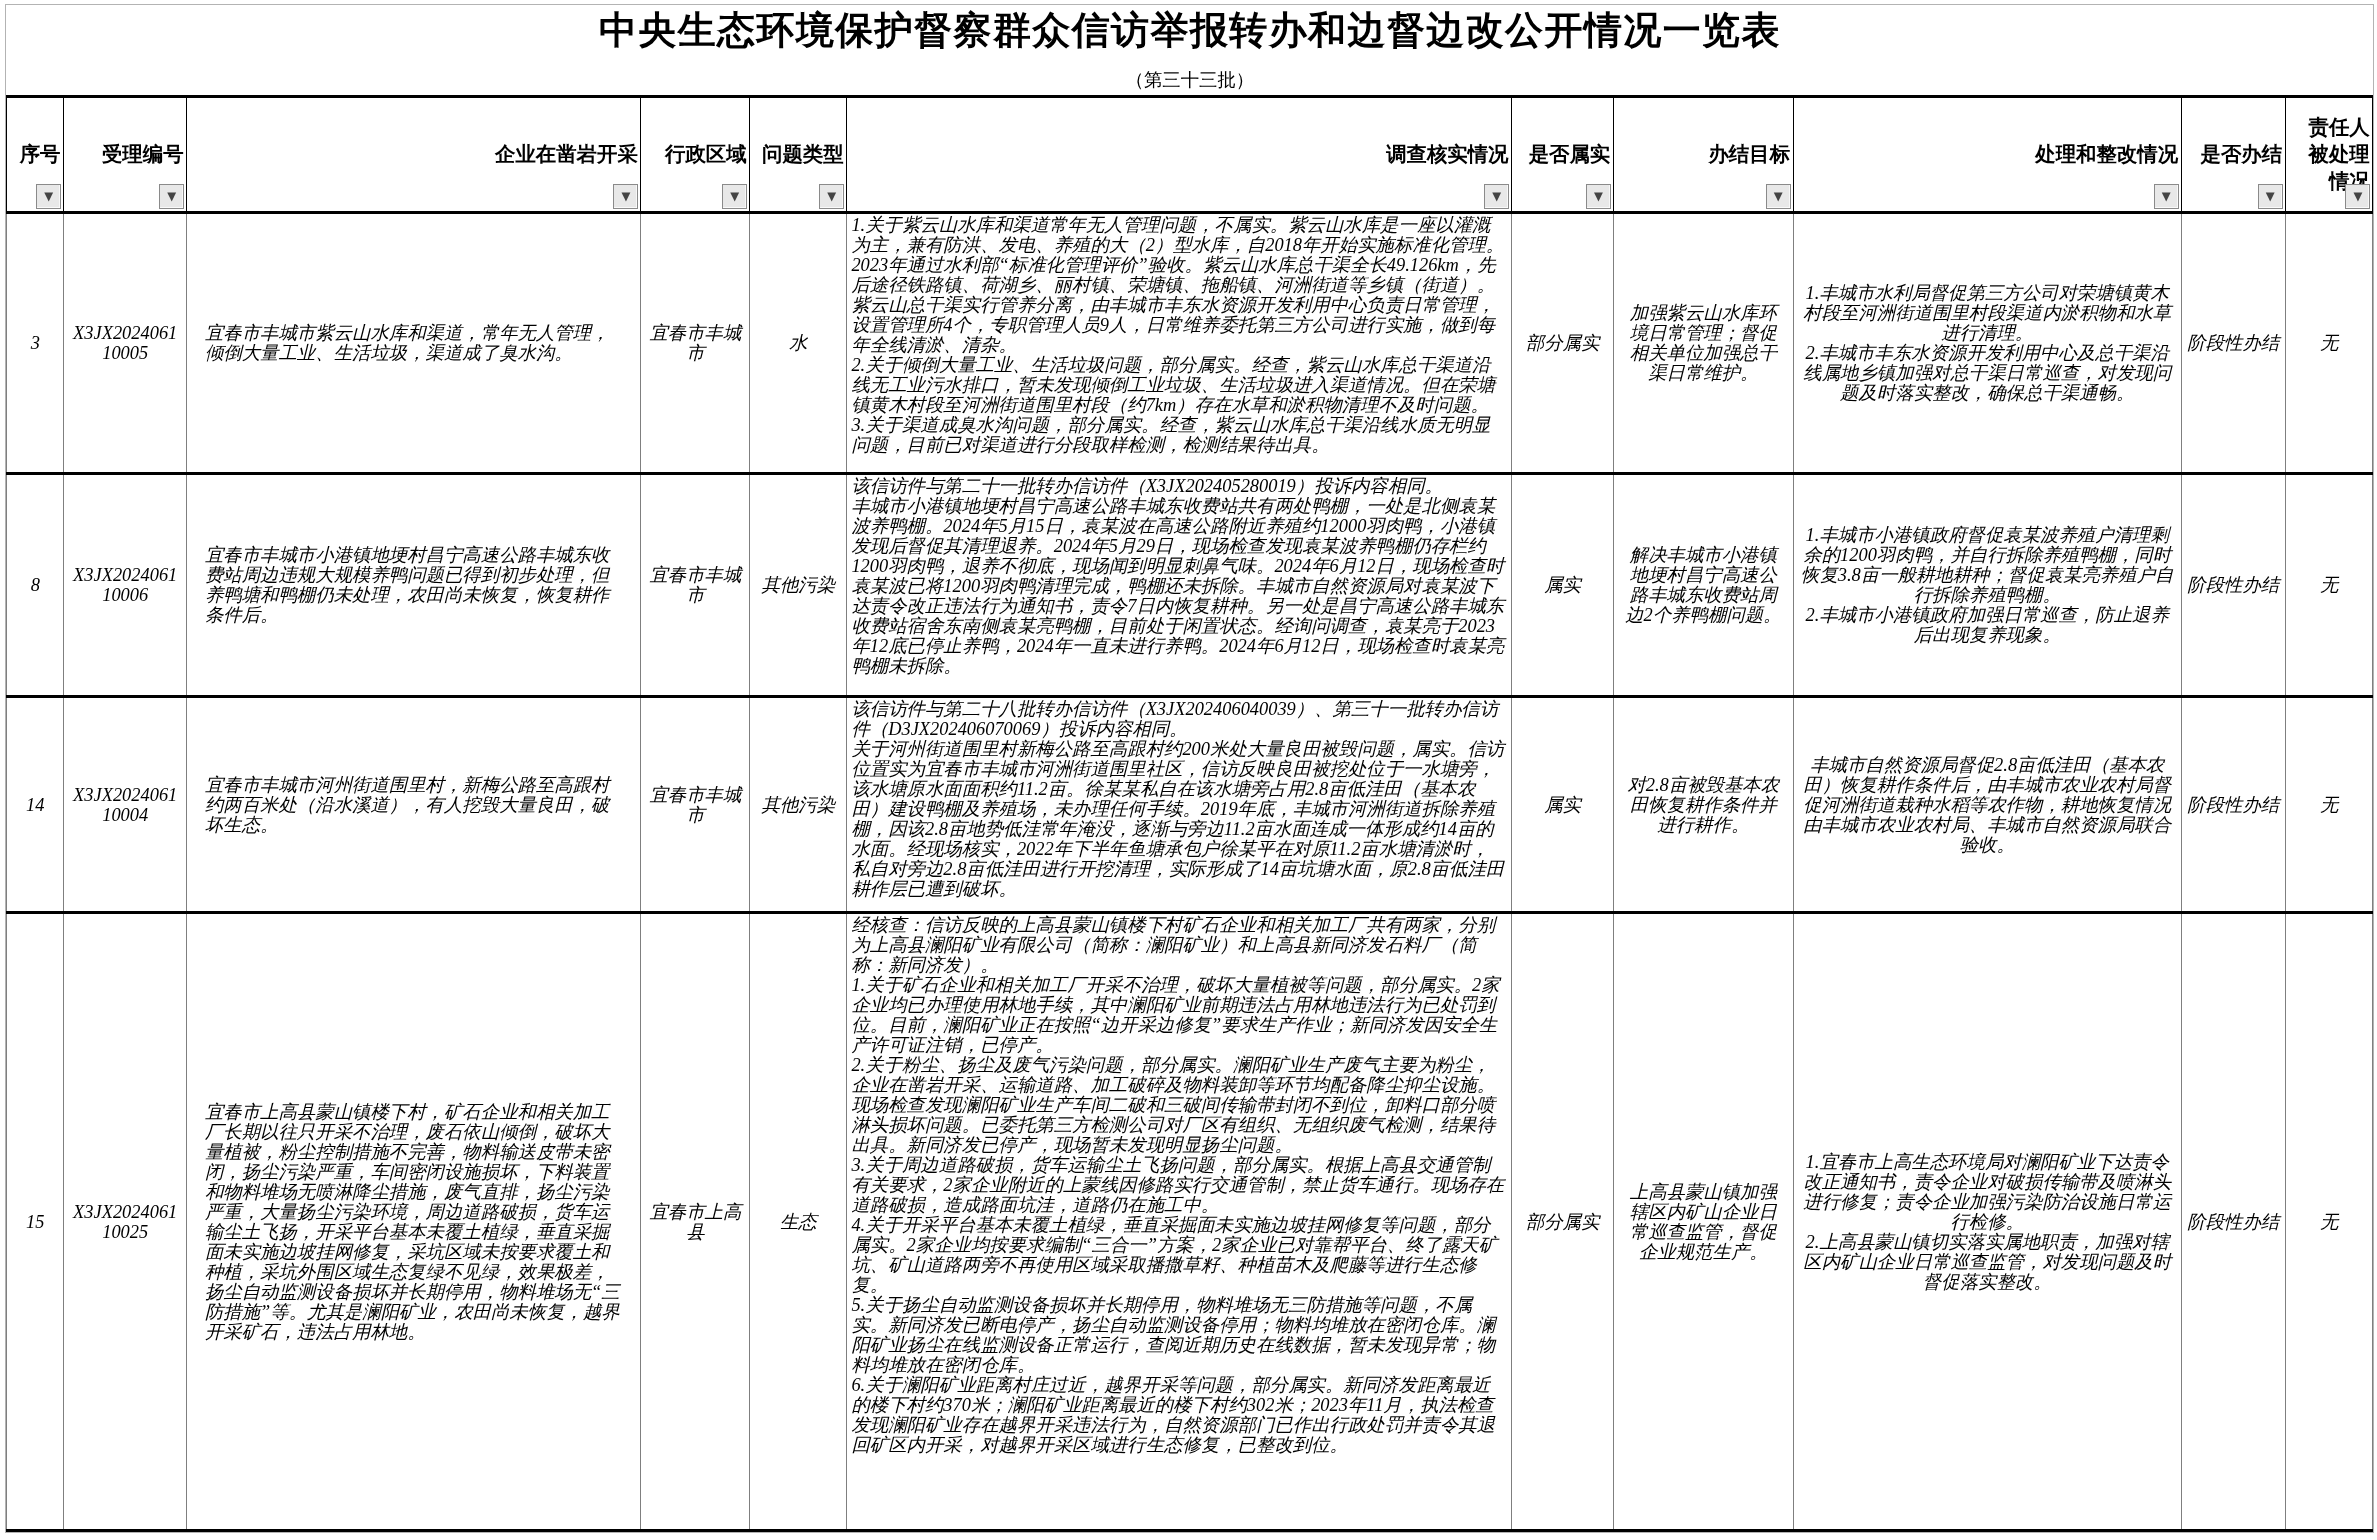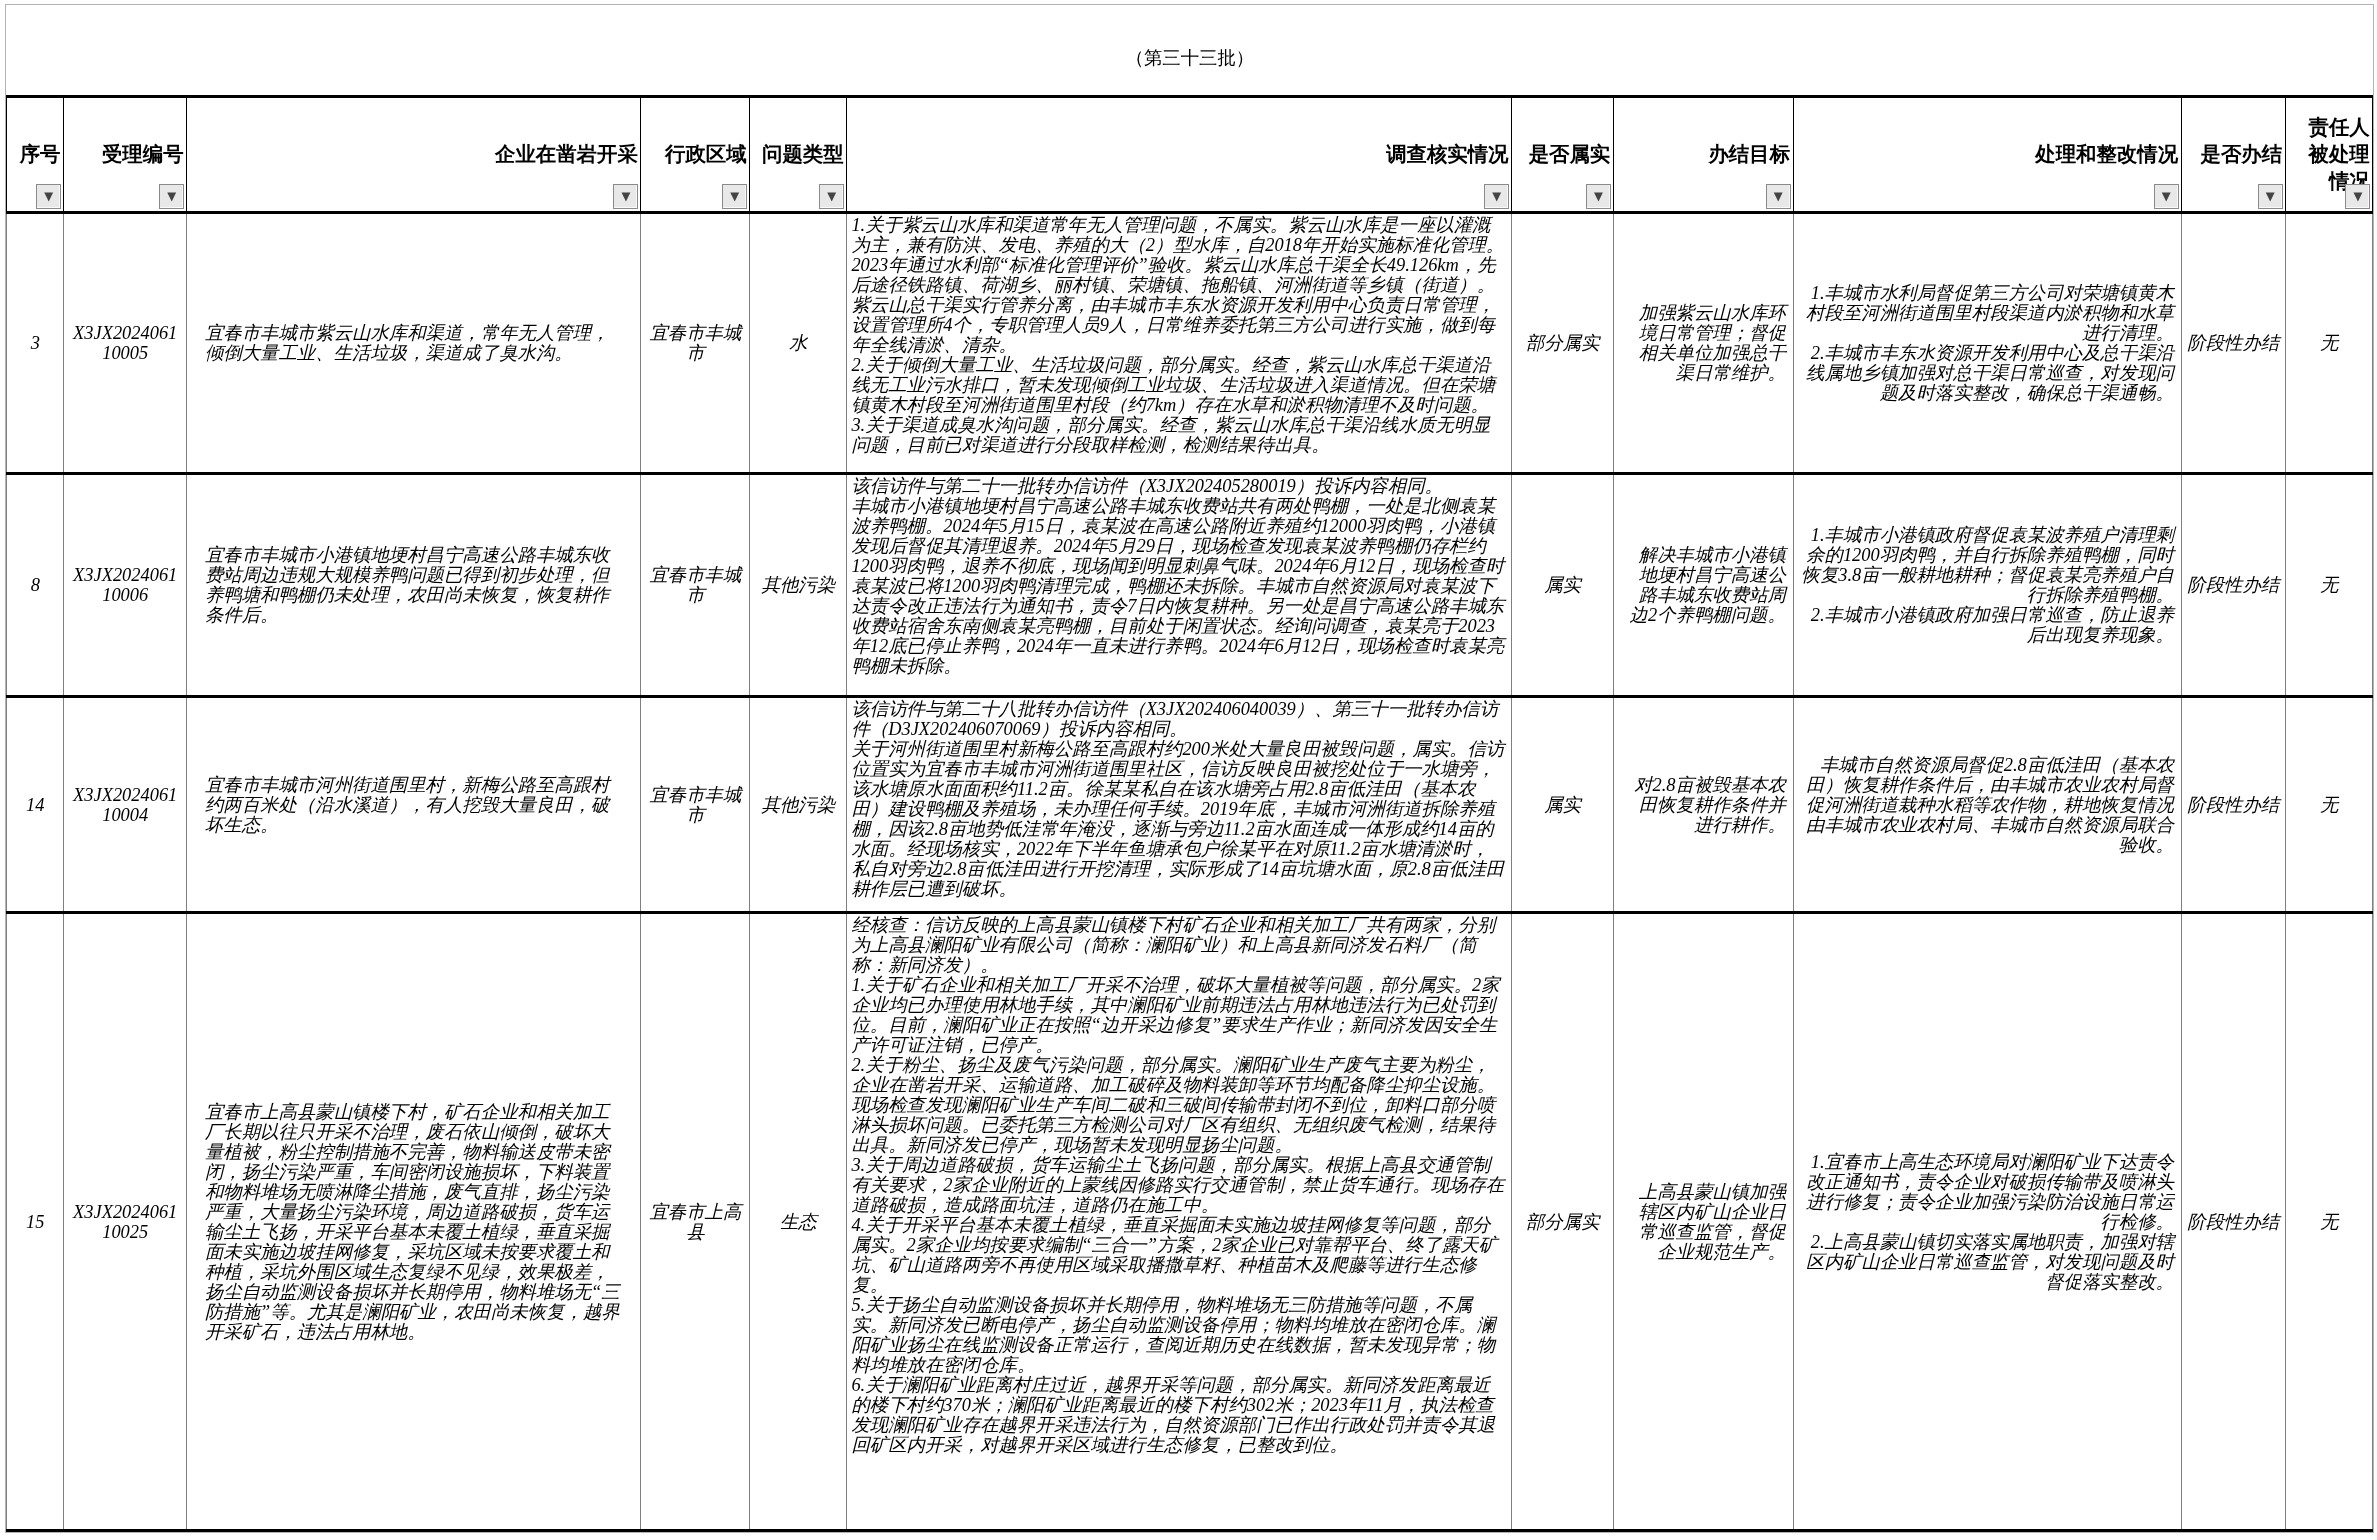--- a/index.html
+++ b/index.html
@@ -9,34 +9,35 @@
   .main-title{font-family:"Liberation Sans",sans-serif;font-weight:bold;font-size:38px;line-height:45px;letter-spacing:1.4px;}
   .sub-title{font-size:18.4px;line-height:23px;margin-top:16px;}
   table{border-collapse:collapse;table-layout:fixed;width:100%;}
   th,td{border:1.4px solid #7f7f7f;overflow:hidden;}
   thead th{border-top:3.4px solid #000;border-bottom:3.4px solid #000;border-left:1.4px solid #000;border-right:1.4px solid #000;
     position:relative;font-family:"Liberation Sans",sans-serif;font-weight:bold;font-size:20.4px;line-height:27px;
     text-align:right;vertical-align:middle;background:#fff;padding:2.7px;}
   tbody tr{border-bottom:3.4px solid #000;}
   tbody td{font-size:18.4px;line-height:20px;vertical-align:middle;text-align:center;padding:1.4px 4.1px;font-style:italic;}
   td.c-verify{text-align:left;vertical-align:top;white-space:pre-wrap;padding:1.4px 5.4px 1.4px 4.1px;}
-  td.c-goal,td.c-fix{text-align:right;white-space:pre-wrap;padding:1.4px 6.8px;}
+  td.c-goal,td.c-fix{text-align:center;white-space:pre-wrap;padding:1.4px 6.8px;}
   td.c-problem{text-align:left;padding:1.4px 17.7px;}
   td.c-no{word-break:break-all;padding:1.4px 6.8px;}
   tr.hdr{height:116px;}
   tr.r1{height:261px;} tr.r2{height:223px;} tr.r3{height:216px;} tr.r4{height:618px;}
   .flt{position:absolute;right:2px;bottom:2px;width:23px;height:23px;background:#e8e8e8;
     border:0.7px solid #8a8a8a;box-shadow:inset -0.7px -0.7px 0 #fff;display:flex;align-items:center;justify-content:center;
     font-family:"DejaVu Sans",sans-serif;font-size:11.6px;color:#444;cursor:pointer;}
 </style>
 </head>
 <body>
 
 <div class="sheet">
   <div class="title-block">
+    <div class="main-title">中央生态环境保护督察群众信访举报转办和边督边改公开情况一览表</div>
     <div class="sub-title">（第三十三批）</div>
   </div>
 
   <table>
     <colgroup>
       <col style="width:2.4%">
         <col style="width:5.2%">
         <col style="width:19.2%">
         <col style="width:4.6%">
       <col style="width:4.1%">

